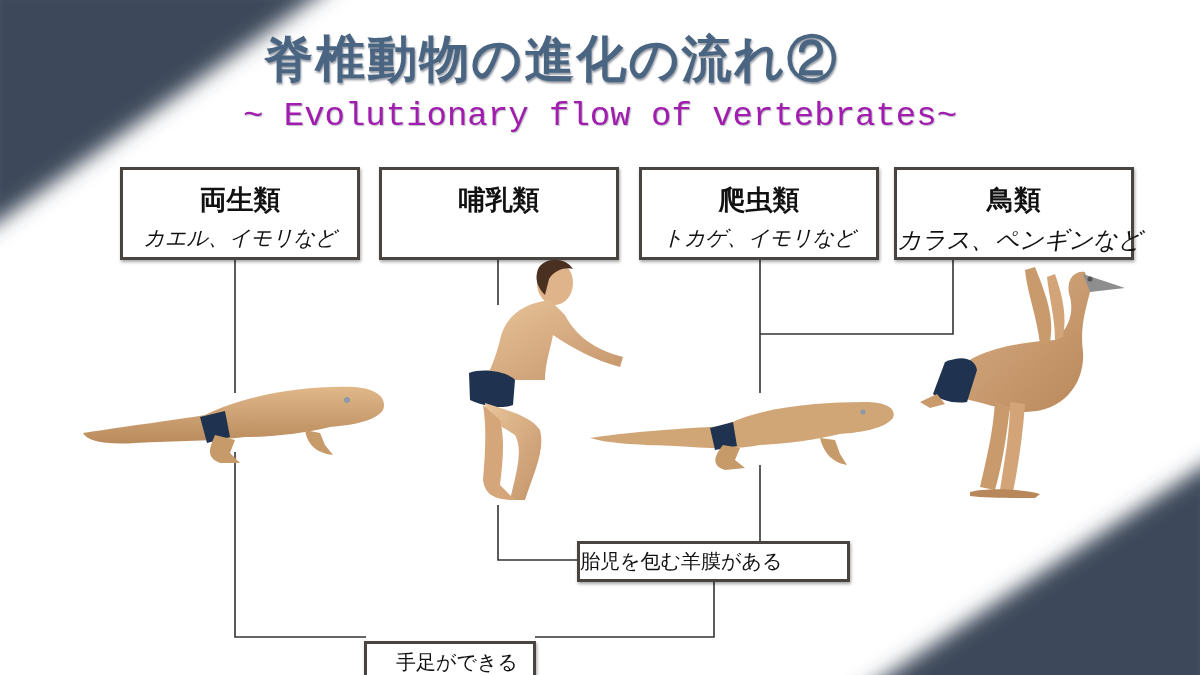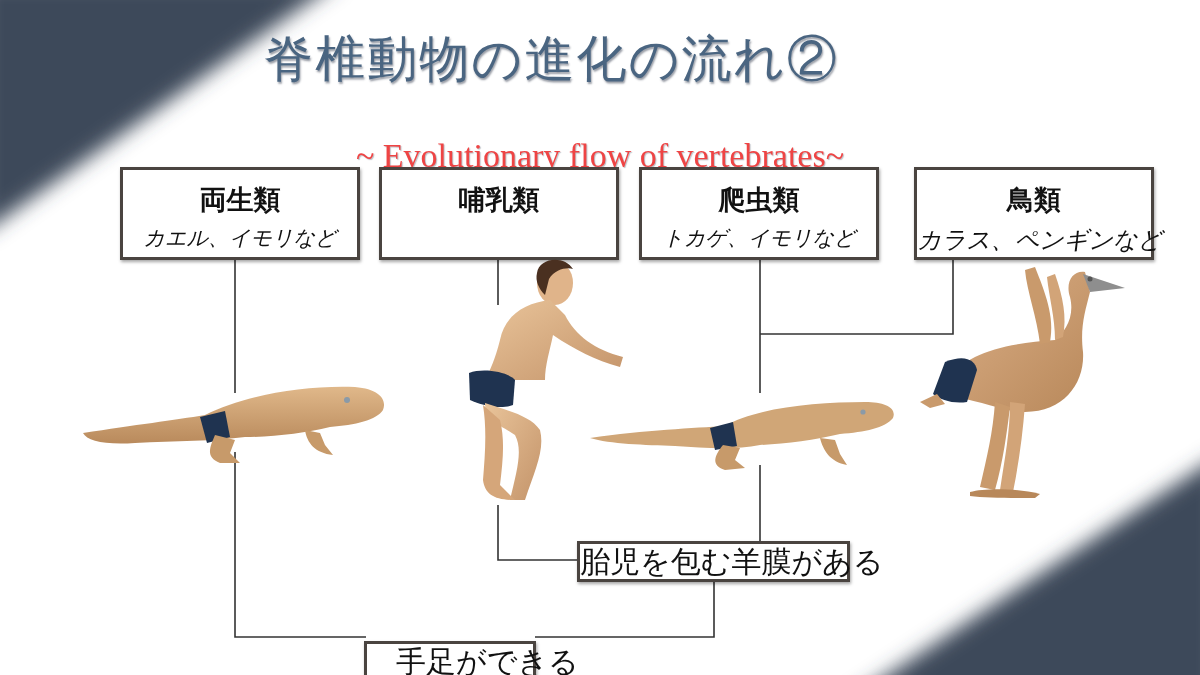--- a/index.html
+++ b/index.html
@@ -1,31 +1,31 @@
 <!DOCTYPE html>
 <html><head>
 <meta charset="utf-8">
 <style>
   html, body { margin:0; padding:0; }
   body { width:1200px; height:675px; position:relative; overflow:hidden; background:#ffffff;
          font-family:"DejaVu Sans", sans-serif; }
   .bg { position:absolute; inset:0; }
   .title { position:absolute; left:0; width:1102px; top:26px; text-align:center;
-           font-family:"DejaVu Serif", serif; font-size:50px; font-weight:normal; color:#4a6581;
+           font-family:"DejaVu Serif", serif; font-size:50px; font-weight:bold; color:#4a6581;
            letter-spacing:2px; text-shadow:1px 2px 2px rgba(30,40,60,0.45); }
   .subtitle { position:absolute; left:0; width:1200px; top:97px; text-align:center;
-              font-family:Liberation Serif, serif; font-size:34px; color:#ef4444;
-              text-shadow:1px 1px 1px rgba(30,40,60,0.3);margin-top:40px; }
+              font-family:Liberation Mono, monospace; font-size:34px; color:#a21caf;
+              text-shadow:1px 1px 1px rgba(30,40,60,0.3); }
   .box { position:absolute; background:#fff; border:3px solid #4a4440;
          box-shadow:1px 2px 3px rgba(0,0,0,0.35); box-sizing:border-box; text-align:center; color:#111; }
   .box .name { font-weight:bold; font-size:27px; margin-top:12px; }
   .box .ex { font-size:21px; margin-top:6px; white-space:nowrap;font-style:italic; }
   .label-box { position:absolute; background:#fff; border:3px solid #4a4440;
                box-shadow:1px 2px 3px rgba(0,0,0,0.35); box-sizing:border-box;
-               font-size:30px; color:#111; text-align:left; white-space:nowrap; }
+               font-size:20px; color:#111; text-align:left; white-space:nowrap; }
   .lines { position:absolute; inset:0; pointer-events:none; }
   .animal { position:absolute; }
 </style>
 </head>
 <body>
 
 <svg class="bg" width="1200" height="675" viewBox="0 0 1200 675">
   <defs>
     <filter id="blur" x="-20%" y="-20%" width="140%" height="140%">
         <feGaussianBlur stdDeviation="10"></feGaussianBlur>
@@ -60,21 +60,21 @@
   <div class="name">両生類</div>
   <div class="ex">カエル、イモリなど</div>
 </div>
 <div class="box" style="left:379px;top:167px;width:240px;height:93px;">
   <div class="name">哺乳類</div>
 </div>
 <div class="box" style="left:639px;top:167px;width:240px;height:93px;">
   <div class="name">爬虫類</div>
   <div class="ex">トカゲ、イモリなど</div>
 </div>
-<div class="box" style="left:894px;top:167px;width:240px;height:93px;margin-left:20px;">
+<div class="box" style="left:894px;top:167px;width:240px;height:93px;">
   <div class="name">鳥類</div>
   <div class="ex" style="font-size:24px;">カラス、ペンギンなど</div>
 </div>
 
 <div class="label-box" style="left:577px;top:541px;width:273px;height:41px;line-height:35px;">胎児を包む羊膜がある</div>
 <div class="label-box" style="left:364px;top:641px;width:172px;height:42px;line-height:36px;padding-left:29px;">手足ができる</div>
 
 <svg class="animal" style="left:75px;top:375px;" width="320" height="95" viewBox="0 0 320 95">
   <defs>
     <linearGradient id="skinA" x1="0" y1="0" x2="0" y2="1">

